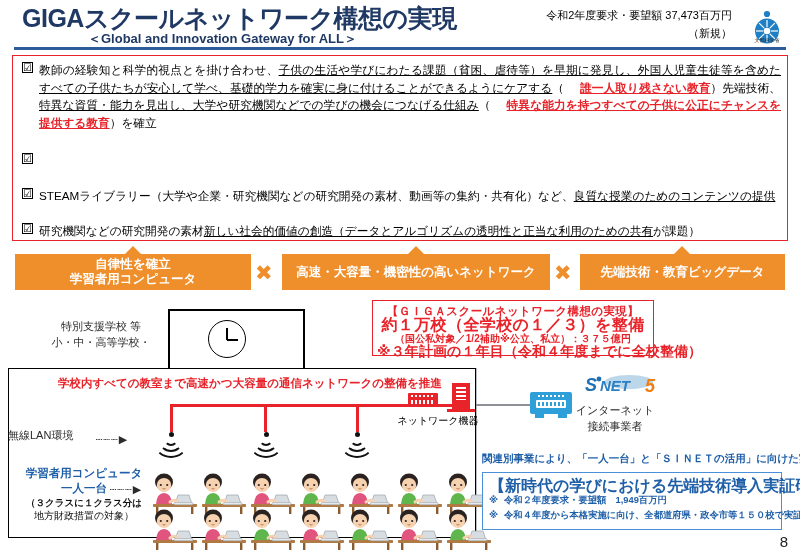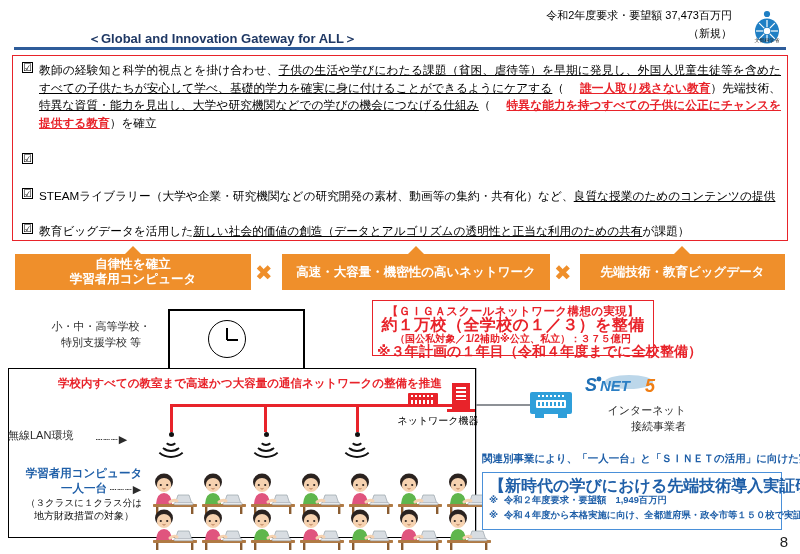--- a/index.html
+++ b/index.html
@@ -225,21 +225,21 @@
   
   #pc-label {
     position: absolute; left: 14px; top: 466px; width: 140px; text-align: center;
   }
   #pc-label .l1 {
     font-size: 11.5px; font-weight: bold; color: #1F5FA8; line-height: 15px;
   }
   #pc-label .l2 {
     font-size: 11.5px; font-weight: bold; color: #1F5FA8; line-height: 15px;
   }
-  #pc-label .l3 { font-size: 9.5px; color: #111; line-height: 13px; }
+  #pc-label .l3 { font-size: 9.5px; color: #111; line-height: 13px; font-weight: bold; }
   #pc-label .l4 { font-size: 10px; color: #111; line-height: 13px; }
   #pc-dots {
     position: absolute; left: 110px; top: 483px;
     font-size: 11px; color: #2b2b2b; letter-spacing: 1px;
   }
 
   
   .kid { position: absolute; width: 54px; height: 42px; }
 
   
@@ -267,22 +267,22 @@
   #router .legL {
     position: absolute; left: 5px; top: 22px; width: 9px; height: 4px;
     background: #2F9FDA;
   }
   #router .legR {
     position: absolute; left: 28px; top: 22px; width: 9px; height: 4px;
     background: #2F9FDA;
   }
   #sinet-logo { position: absolute; left: 585px; top: 372px; width: 86px; height: 24px; }
   #isp-label {
-    position: absolute; left: 576px; top: 402px; width: 110px;
-    text-align: right; font-size: 11px; line-height: 16px; color: #2b2b2b;
+    position: absolute; left: 560px; top: 402px; width: 110px;
+    text-align: center; font-size: 11px; line-height: 16px; color: #2b2b2b;
   }
 
   
   #related-note {
     position: absolute; left: 482px; top: 452px; width: 310px;
     font-size: 10.5px; font-weight: bold; color: #1F5FA8; white-space: nowrap;
   }
   #blue-box {
     position: absolute; left: 482px; top: 472px; width: 300px; height: 58px;
     border: 1.3px solid #4A90D9; background: #fff; padding: 5px 6px;
@@ -308,20 +308,21 @@
     position: absolute; left: 476px; top: 368px; width: 1px; height: 170px;
     background: #b9bcc0;
   }
 </style>
 </head>
 <body>
 
 <div id="slide">
 
   <div id="header">
+    <div class="title-main">GIGAスクールネットワーク構想の実現</div>
     <div class="title-sub">＜Global and Innovation Gateway for ALL＞</div>
     <div class="budget-line1">令和2年度要求・要望額  37,473百万円</div>
     <div class="budget-line2">（新規）</div>
 
     <svg class="mext-logo" viewBox="0 0 46 44">
       <circle cx="23" cy="11" r="3.1" fill="#1F7FC4"></circle>
       <ellipse cx="23" cy="28" rx="12" ry="12.5" fill="#1F7FC4"></ellipse>
       <circle cx="23" cy="28" r="3.3" fill="#fff"></circle>
       <g stroke="#fff" stroke-width="1.2">
         <line x1="23" y1="17" x2="23" y2="24"></line>
@@ -345,21 +346,21 @@
     </div>
     <div class="bullet" id="b2">
       <span class="chk">☑</span>
     </div>
     <div class="bullet" id="b3">
       <span class="chk">☑</span>
       <span class="rich"><span>STEAMライブラリー（大学や企業・研究機関などの研究開発の素材、動画等の集約・共有化）など、</span><span class="u">良質な授業のためのコンテンツの提供</span></span>
     </div>
     <div class="bullet" id="b4">
       <span class="chk">☑</span>
-      <span class="rich"><span>教育ビッグデータを活用した</span><span class="u">新しい社会的価値の創造（データとアルゴリズムの透明性と正当な利用のための共有</span><span>が課題）</span></span>
+      <span class="rich"><span>研究機関などの研究開発の素材</span><span class="u">新しい社会的価値の創造（データとアルゴリズムの透明性と正当な利用のための共有</span><span>が課題）</span></span>
     </div>
   </div>
 
   <div class="arrow-up" id="ar1"></div>
   <div class="arrow-up" id="ar2"></div>
   <div class="arrow-up" id="ar3"></div>
 
   <div class="orange-box" id="ob1">
     <div>
       <div>自律性を確立</div>
@@ -376,22 +377,22 @@
   </div>
 
   <div id="callout">
     <div class="co-l1">【ＧＩＧＡスクールネットワーク構想の実現】</div>
     <div class="co-l2">約１万校（全学校の１／３）を整備</div>
     <div class="co-l3">（国公私対象／1/2補助※公立、私立）：３７５億円</div>
     <div class="co-l4">※３年計画の１年目（令和４年度までに全校整備）</div>
   </div>
 
   <div id="school-label">
+    <div>特別支援学校 等</div>
     <div>小・中・高等学校・</div>
-    <div>特別支援学校 等</div>
   </div>
 
   <div id="roof-left"></div>
   <div id="roof-top"></div>
   <div id="roof-right"></div>
   <div id="clock"></div>
 
   <div id="school-outline"></div>
   <div id="vsep"></div>
 

